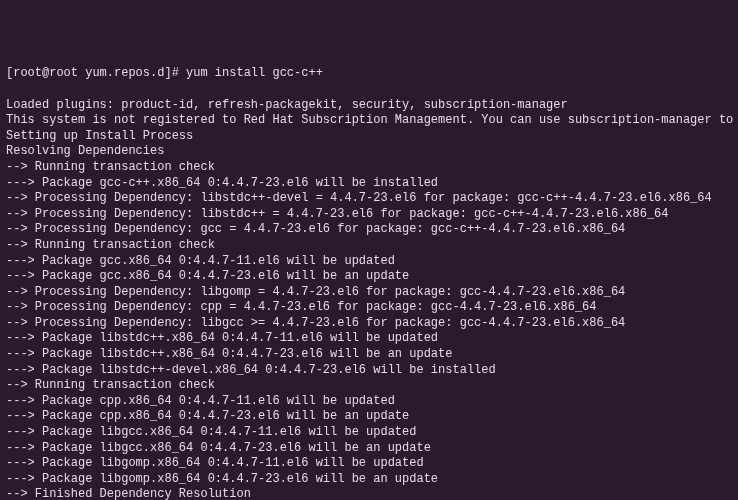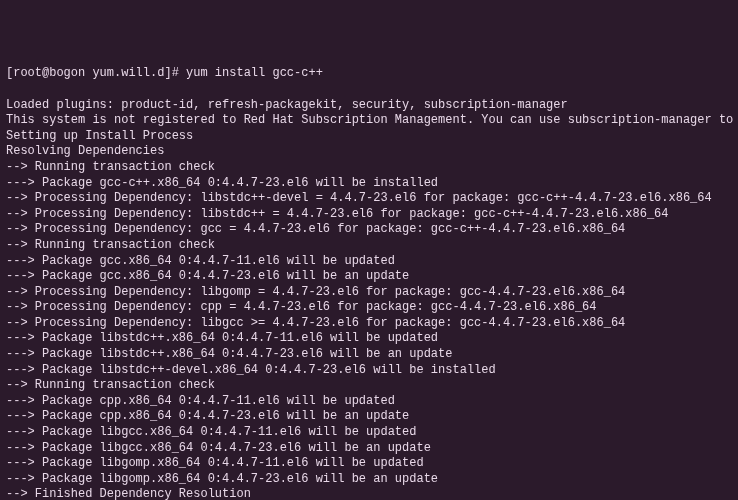--- a/index.html
+++ b/index.html
@@ -15,21 +15,21 @@
       overflow: hidden;
       white-space: pre;
     }
     .line { display: block; }
   </style>
 </head>
 <body>
 
 
 
-<span class="line">[root@bogon yum.will.d]# yum install gcc-c++</span>
+<span class="line">[root@root yum.repos.d]# yum install gcc-c++</span>
 <div id="lines"><span class="line">Loaded plugins: product-id, refresh-packagekit, security, subscription-manager</span><span class="line">This system is not registered to Red Hat Subscription Management. You can use subscription-manager to register.</span><span class="line">Setting up Install Process</span><span class="line">Resolving Dependencies</span><span class="line">--&gt; Running transaction check</span><span class="line">---&gt; Package gcc-c++.x86_64 0:4.4.7-23.el6 will be installed</span><span class="line">--&gt; Processing Dependency: libstdc++-devel = 4.4.7-23.el6 for package: gcc-c++-4.4.7-23.el6.x86_64</span><span class="line">--&gt; Processing Dependency: libstdc++ = 4.4.7-23.el6 for package: gcc-c++-4.4.7-23.el6.x86_64</span><span class="line">--&gt; Processing Dependency: gcc = 4.4.7-23.el6 for package: gcc-c++-4.4.7-23.el6.x86_64</span><span class="line">--&gt; Running transaction check</span><span class="line">---&gt; Package gcc.x86_64 0:4.4.7-11.el6 will be updated</span><span class="line">---&gt; Package gcc.x86_64 0:4.4.7-23.el6 will be an update</span><span class="line">--&gt; Processing Dependency: libgomp = 4.4.7-23.el6 for package: gcc-4.4.7-23.el6.x86_64</span><span class="line">--&gt; Processing Dependency: cpp = 4.4.7-23.el6 for package: gcc-4.4.7-23.el6.x86_64</span><span class="line">--&gt; Processing Dependency: libgcc &gt;= 4.4.7-23.el6 for package: gcc-4.4.7-23.el6.x86_64</span><span class="line">---&gt; Package libstdc++.x86_64 0:4.4.7-11.el6 will be updated</span><span class="line">---&gt; Package libstdc++.x86_64 0:4.4.7-23.el6 will be an update</span><span class="line">---&gt; Package libstdc++-devel.x86_64 0:4.4.7-23.el6 will be installed</span><span class="line">--&gt; Running transaction check</span><span class="line">---&gt; Package cpp.x86_64 0:4.4.7-11.el6 will be updated</span><span class="line">---&gt; Package cpp.x86_64 0:4.4.7-23.el6 will be an update</span><span class="line">---&gt; Package libgcc.x86_64 0:4.4.7-11.el6 will be updated</span><span class="line">---&gt; Package libgcc.x86_64 0:4.4.7-23.el6 will be an update</span><span class="line">---&gt; Package libgomp.x86_64 0:4.4.7-11.el6 will be updated</span><span class="line">---&gt; Package libgomp.x86_64 0:4.4.7-23.el6 will be an update</span><span class="line">--&gt; Finished Dependency Resolution</span></div>
 
 
 
 
 
 
 
 
 

